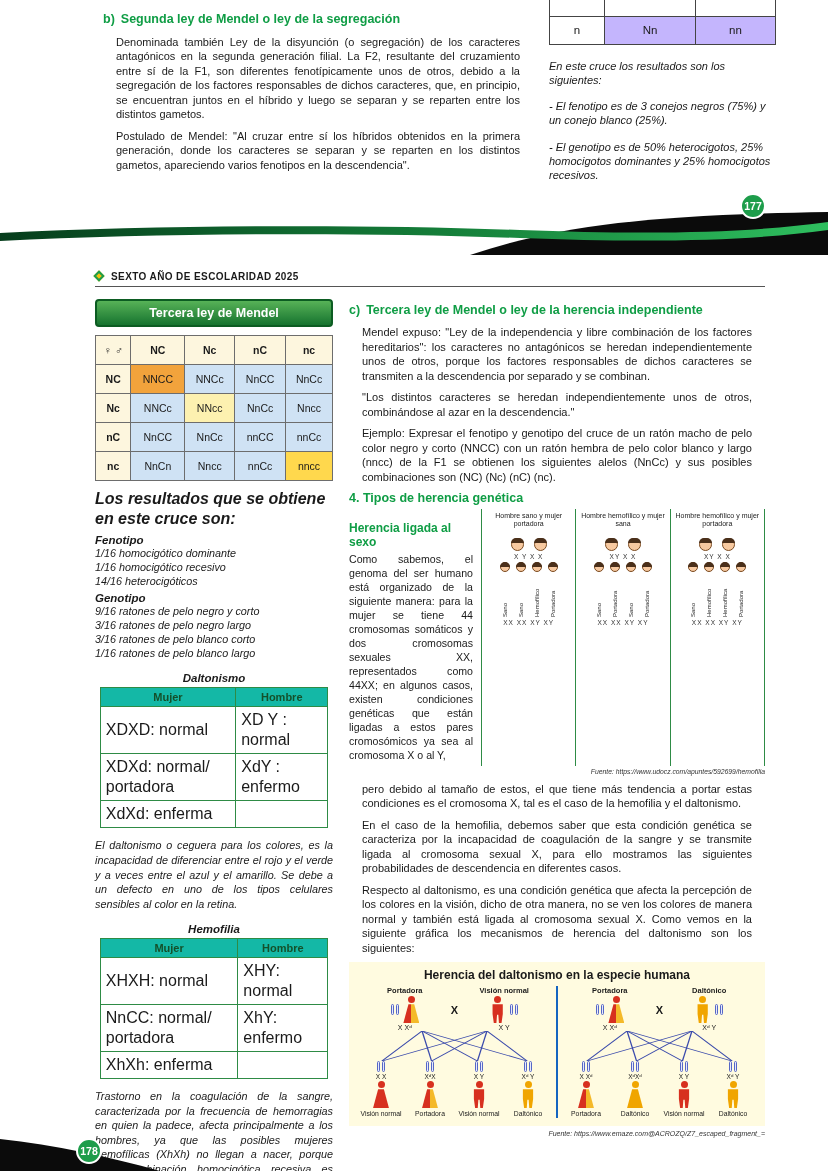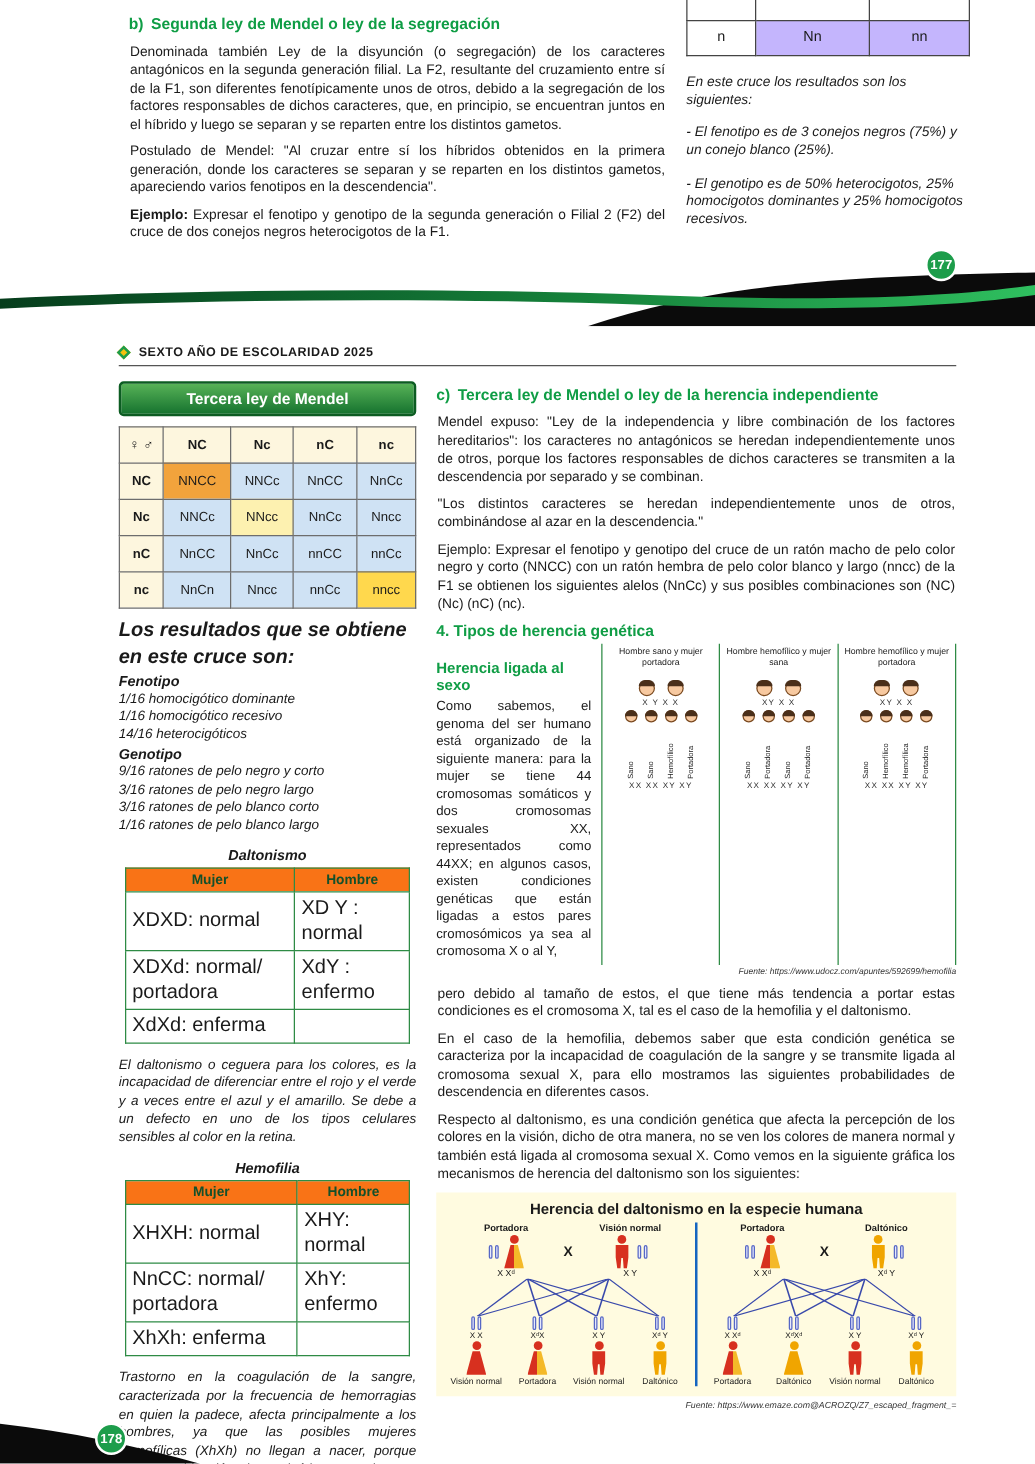--- a/index.html
+++ b/index.html
@@ -2,21 +2,21 @@
 <html><head>
 <meta charset="utf-8">
 <style>
   * { margin:0; padding:0; box-sizing:border-box; }
   body {
     width:828px; height:1171px; position:relative; overflow:hidden;
     background:#ffffff; color:#1a1a1a;
     font-family:"Liberation Sans", sans-serif; font-size:11px;
   }
   
-  .para { text-align:justify; line-height:1.32; margin:7px 1px; }
+  .para { text-align:justify; line-height:1.32; margin:7px 13px; }
   .bold { font-weight:bold; }
   .g-head { color:#0f9d45; font-weight:bold; font-size:12.5px; line-height:1.25; display:flex; gap:6px; margin:4px 0 2px; }
   .g-sub { color:#0f9d45; font-weight:bold; font-size:12px; margin:12px 0 4px; }
 
   
   .top { display:flex; gap:16px; padding:8px 62px 0 103px; }
   .top-left { width:430px; flex:none; }
   .top-right { width:227px; flex:none; margin-top:-8px; }
   .mini-table { border-collapse:collapse; width:100%; }
   .mini-table td { border:1.5px solid #444; text-align:center; font-size:11.5px; height:28px; background:#fff; }
@@ -59,21 +59,21 @@
   .punnett td.hl-pale   { background:#fdf1b0; }
   .punnett td.hl-gold   { background:#ffd84d; }
   .punnett .corner { font-size:11px; }
 
   .res-intro { font-weight:bold; font-style:italic; font-size:16px; line-height:1.3; margin:6px 0 4px; }
   .res-label { font-weight:bold; font-style:italic; font-size:11.5px; margin-top:4px; }
   .res-item  { font-style:italic; font-size:10.8px; line-height:1.3; }
 
   .small-tbl-title { text-align:center; font-weight:bold; font-style:italic; font-size:11.5px; margin:12px 0 3px; }
   .gtable { border-collapse:collapse; width:96%; margin:0 auto; }
-  .gtable th { border:1.6px solid #2e8b45; font-weight:bold; color:#14502a; font-size:11px; padding:3px 4px; background:#f97316; }
+  .gtable th { border:1.6px solid #2e8b45; font-weight:bold; color:#14502a; font-size:11px; padding:3px 4px; background:#14b8a6; }
   .gtable td { border:1.6px solid #2e8b45; font-size:16px; padding:3px 5px; background:#fff; line-height:1.25; }
   .side-note { font-style:italic; font-size:10.8px; line-height:1.35; text-align:justify; margin-top:10px; }
 
   
   .wrap-row { display:flex; gap:8px; margin-top:2px; }
   .wrap-text { width:124px; flex:none; }
   .wrap-text .para { font-size:10.6px; margin:3px 0; }
   .hemo-fig { flex:1; display:flex; border-left:1.5px solid #2e8b45; }
   .hpanel { flex:1; border-right:1.5px solid #2e8b45; padding:3px 2px 2px; display:flex; flex-direction:column; align-items:center; }
   .hp-title { font-size:7px; text-align:center; line-height:1.2; height:24px; }
@@ -128,21 +128,20 @@
 <body>
 
 <section class="top">
   <div class="top-left">
     <div class="g-head">
       <span>b)</span>
       <span>Segunda ley de Mendel o ley de la segregación</span>
     </div>
     <p class="para">Denominada también Ley de la disyunción (o segregación) de los caracteres antagónicos en la segunda generación filial. La F2, resultante del cruzamiento entre sí de la F1, son diferentes fenotípicamente unos de otros, debido a la segregación de los factores responsables de dichos caracteres, que, en principio, se encuentran juntos en el híbrido y luego se separan y se reparten entre los distintos gametos.</p>
     <p class="para">Postulado de Mendel: "Al cruzar entre sí los híbridos obtenidos en la primera generación, donde los caracteres se separan y se reparten en los distintos gametos, apareciendo varios fenotipos en la descendencia".</p>
-    <p class="para"><span class="bold">Ejemplo:</span> <span>Expresar el fenotipo y genotipo de la segunda generación o Filial 2 (F2) del cruce de dos conejos negros heterocigotos de la F1.</span></p>
   </div>
   <div class="top-right">
     <table class="mini-table">
       <tbody>
           <tr class="rowcut">
         <td class="c1"></td>
             <td></td>
             <td></td>
       </tr>
       <tr>

